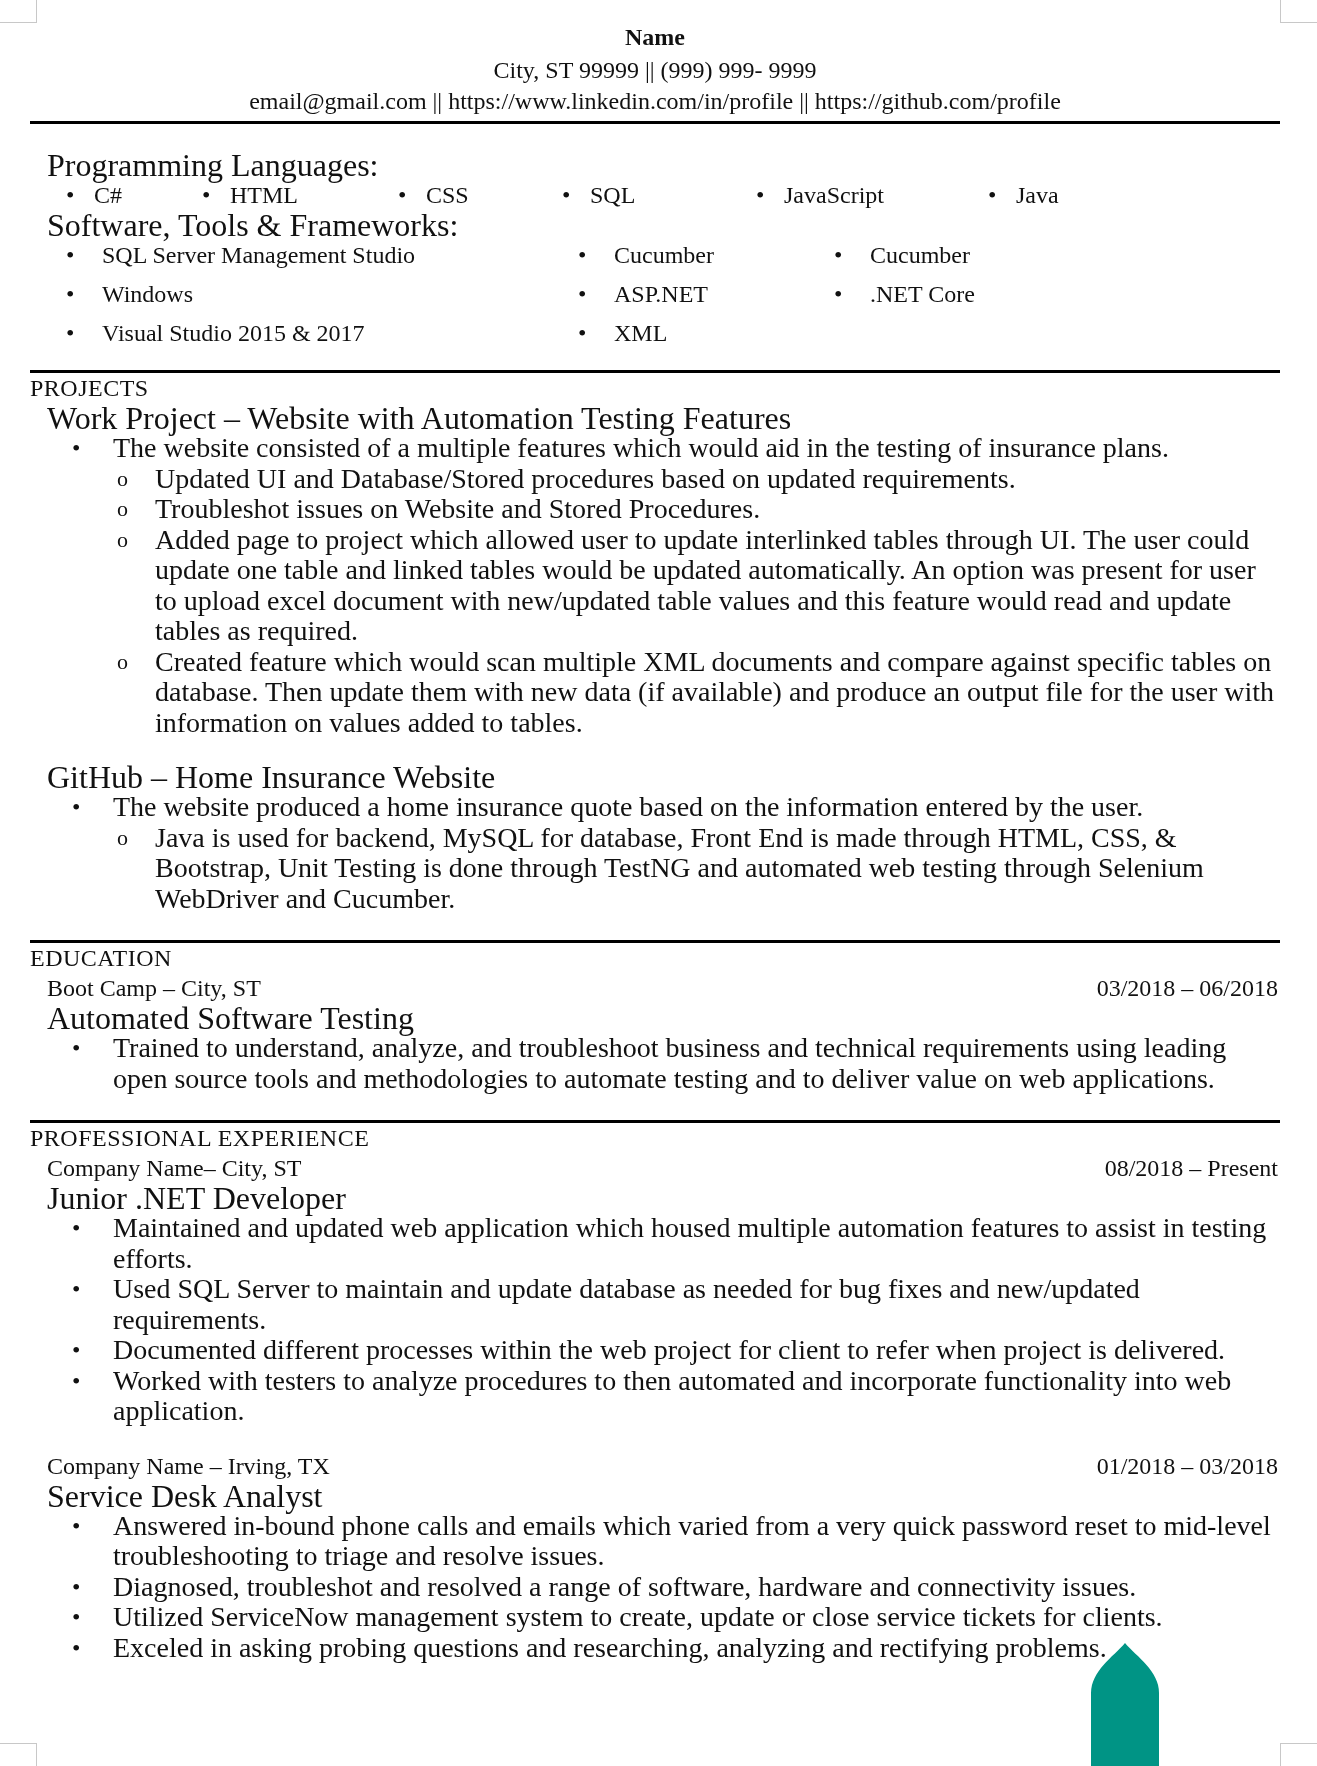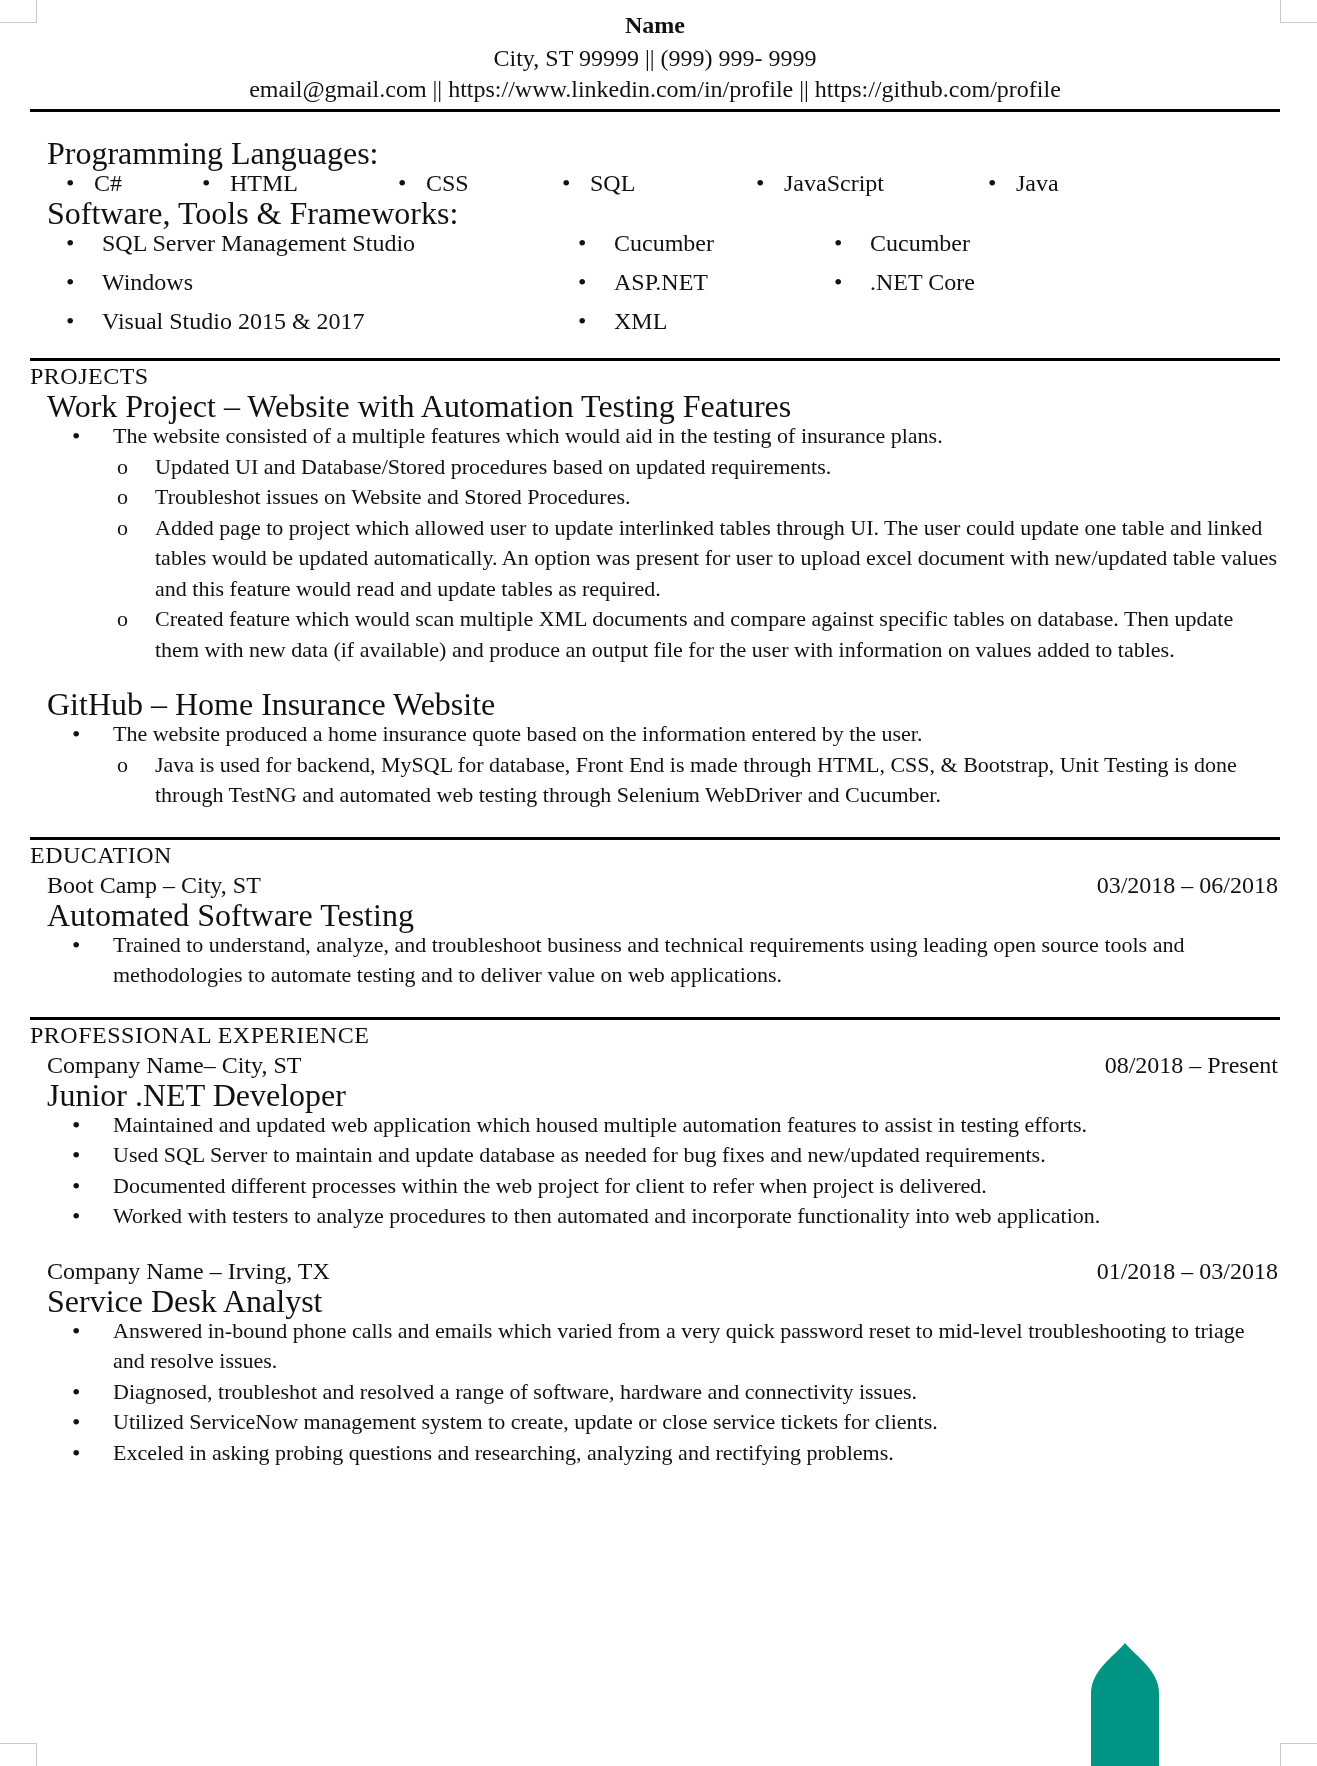--- a/index.html
+++ b/index.html
@@ -7,34 +7,34 @@
     width: 1317px; height: 1766px; position: relative; overflow: hidden;
     font-family: "Liberation Serif", "DejaVu Serif", serif;
     color: #111111;
   }
   .corner { position: absolute; width: 36px; height: 22px; border-color: #c8c8c8; border-style: solid; }
   .corner.tl { left: 0; top: 0; border-width: 0 1px 1px 0; }
   .corner.tr { right: 0; top: 0; border-width: 0 0 1px 1px; }
   .corner.bl { left: 0; bottom: 0; border-width: 1px 1px 0 0; }
   .corner.br { right: 0; bottom: 0; border-width: 1px 0 0 1px; }
 
-  .page { position: absolute; left: 30px; top: 8px; width: 1250px; }
+  .page { position: absolute; left: 30px; top: 20px; width: 1250px; }
   .header { text-align: center; font-size: 24px; line-height: 31px; }
   .header .name { font-weight: bold; font-size: 24px; line-height: 35px; }
   .rule { height: 3px; background: #000; margin-top: 4px; }
   .rule.sec { margin-top: 0; }
 
   .section-title { font-size: 24px; line-height: 30px; letter-spacing: 0.5px; }
   .sub { padding-left: 17px; font-size: 32px; line-height: 30px; }
   .sub.bold { font-weight: bold; font-weight: 500; }
   .row { display: flex; justify-content: space-between; padding-left: 17px; font-size: 24px; line-height: 30px; align-items: center; }
   .row .right { padding-right: 2px; }
 
   ul { margin: 0; padding: 0; list-style: none; }
-  li { font-size: 22px; line-height: 30.5px; position: relative; }
+  li { font-size: 28px; line-height: 30.5px; position: relative; }
   .b1 { padding-left: 83px; }
   .b1::before { content: "\2022"; position: absolute; left: 42px; top: 0; font-size: 24px; }
   .b2 { padding-left: 125px; }
   .b2::before { content: "o"; position: absolute; left: 87px; top: 0; font-size: 22px; }
 
   .skills-row { display: flex; font-size: 24px; line-height: 30px; }
   .skill { position: relative; padding-left: 28px; }
   .skill::before { content: "\2022"; position: absolute; left: 0; }
   .tools-grid { display: grid; grid-template-columns: 512px 256px 260px; row-gap: 9px; padding-left: 36px; }
   .tool { position: relative; padding-left: 36px; font-size: 24px; line-height: 30px; }

